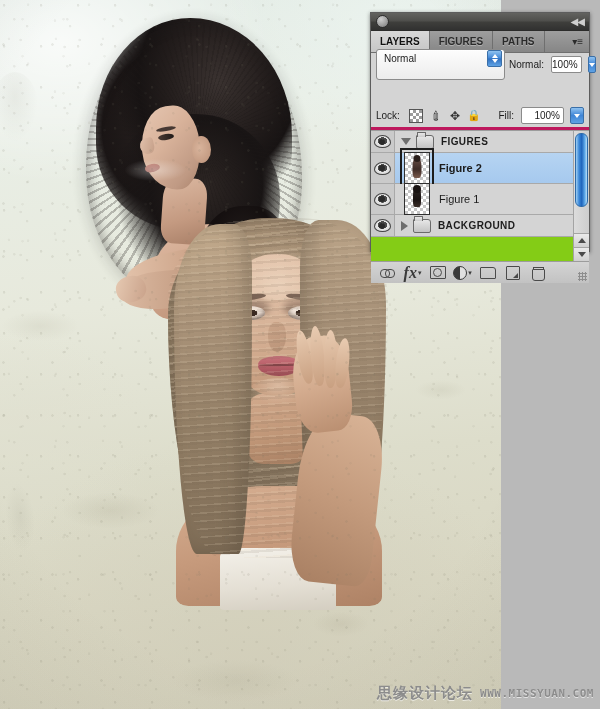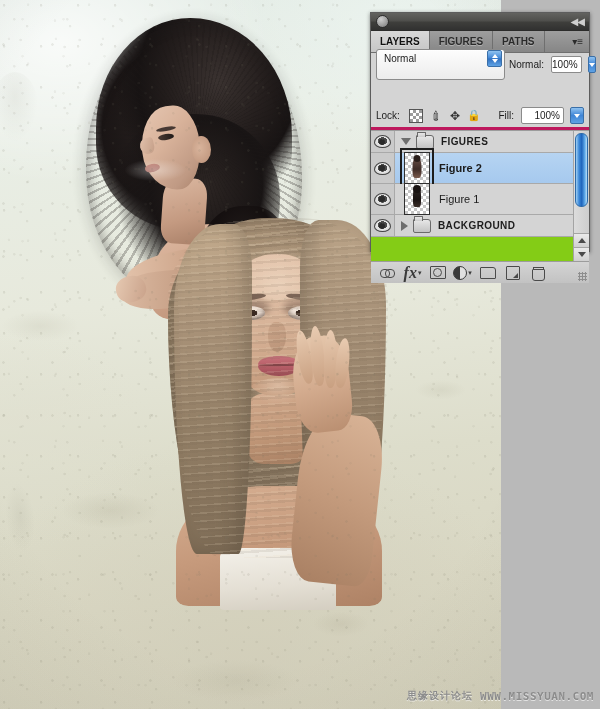--- a/index.html
+++ b/index.html
@@ -407,21 +407,21 @@
   }
 
   .caret{font-size:7px;margin-left:1px;color:#3a3a3a;}
 
   
   #watermark{
     position:absolute;right:6px;bottom:6px;display:flex;align-items:center;gap:7px;
     pointer-events:none;
   }
   .wm-cn{
-    font-family:"DejaVu Sans", sans-serif;font-size:10px;font-weight:bold;
+    font-family:"DejaVu Sans", sans-serif;font-size:15px;font-weight:bold;
     color:#8c8c8c;text-shadow:0 1px 0 rgba(255,255,255,.6);letter-spacing:1px;
   }
   .wm-en{
     font-family:"DejaVu Sans Mono", monospace;font-size:11px;font-weight:bold;
     color:#8c8c8c;text-shadow:0 1px 0 rgba(255,255,255,.6);letter-spacing:.5px;
   }
 </style>
 </head>
 <body>
 

